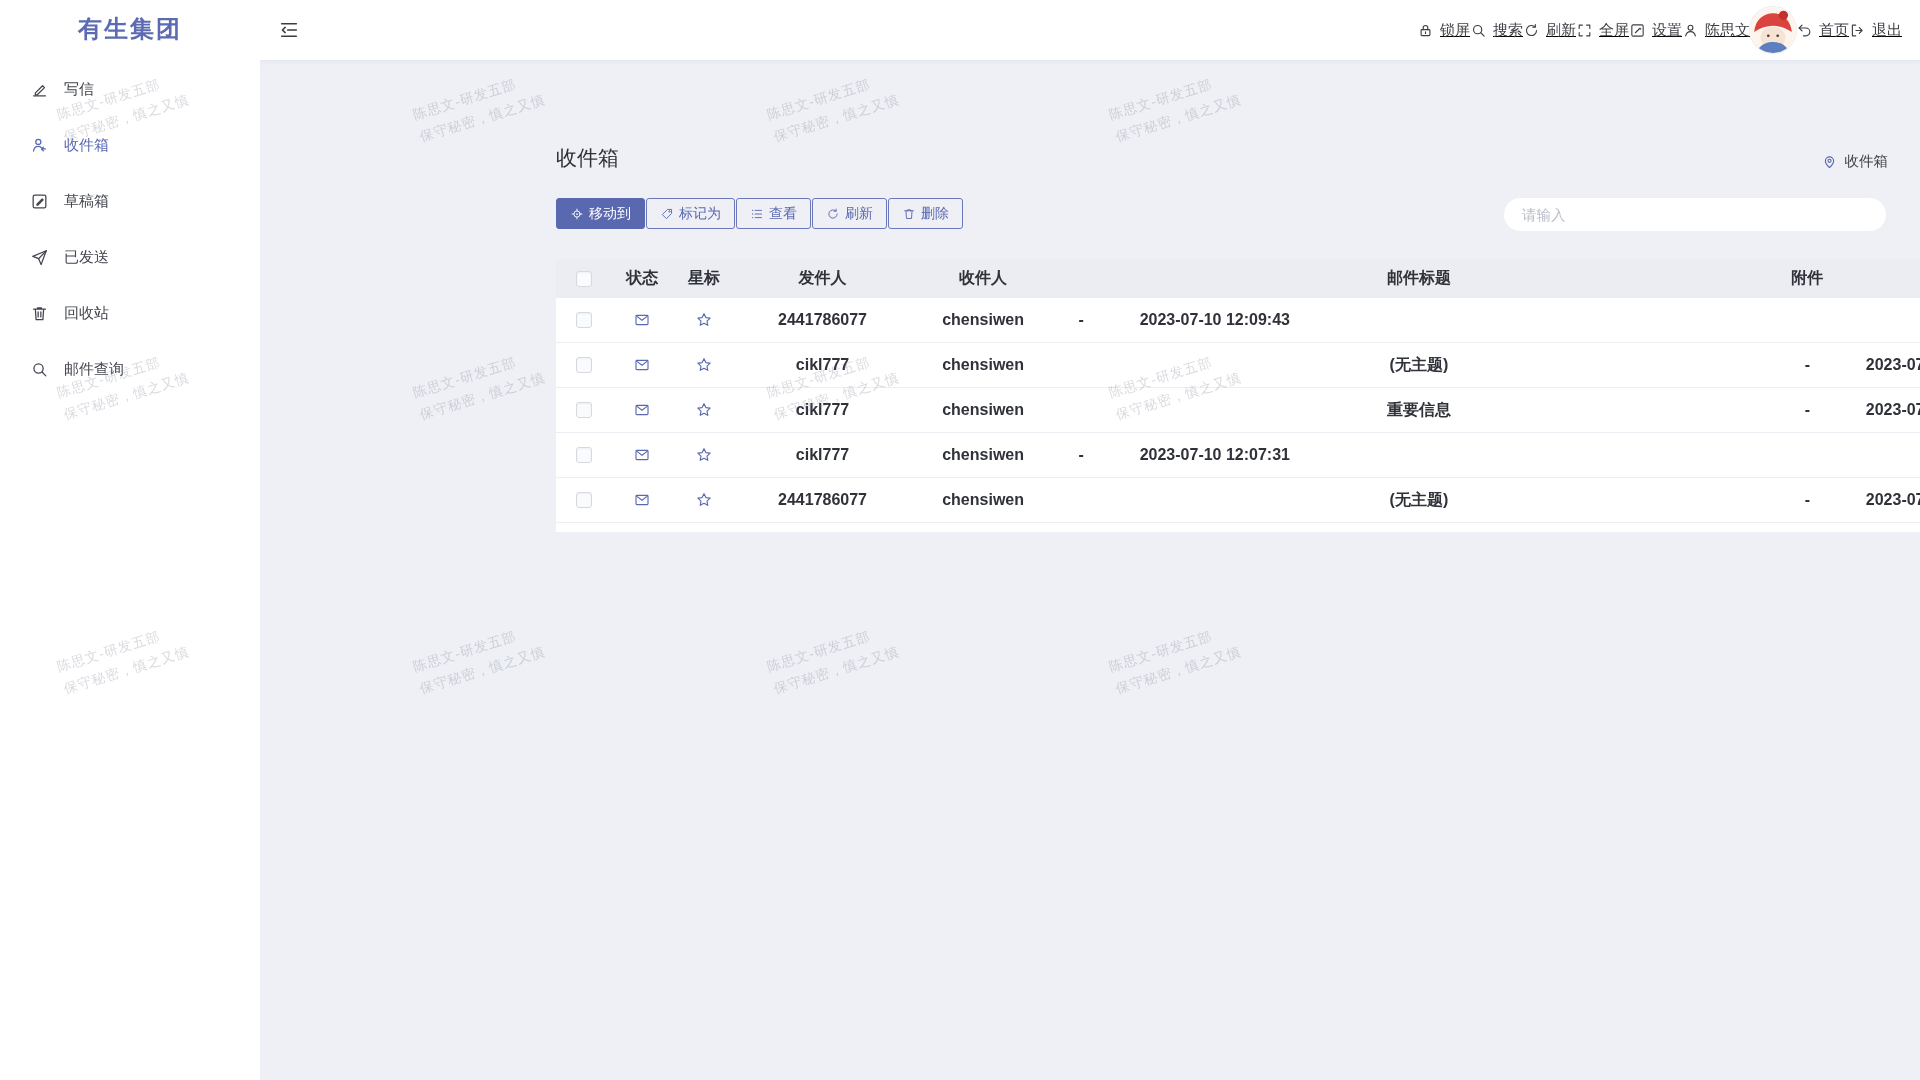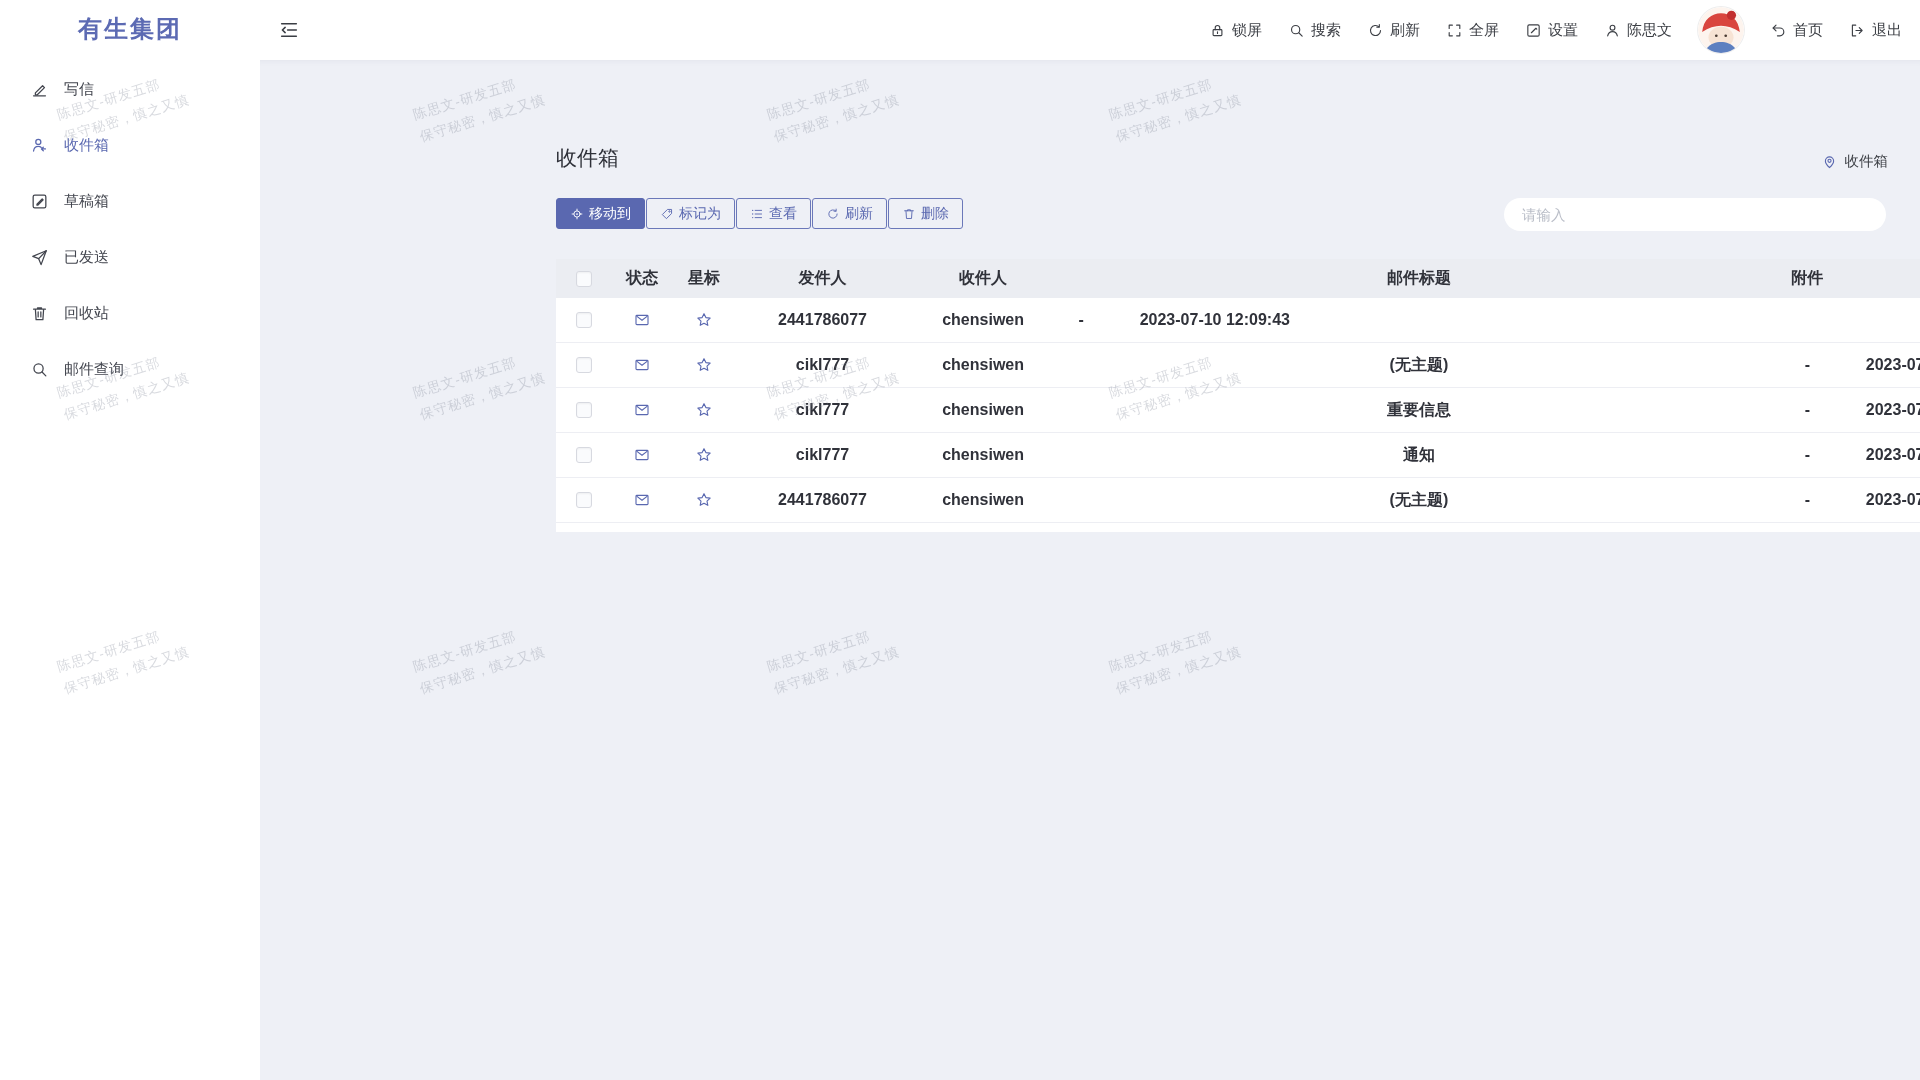--- a/index.html
+++ b/index.html
@@ -11,21 +11,21 @@
   }
   *{margin:0;padding:0;box-sizing:border-box;font-family:"Liberation Sans","DejaVu Sans",sans-serif;}
   html,body{width:1920px;height:1080px;overflow:hidden;background:#fff;}
   .stage{position:relative;width:1920px;height:1080px;background:#fff;}
 
   
   .topbar{position:absolute;left:0;top:0;width:100%;height:60px;background:#fff;z-index:5;}
   .logo{position:absolute;left:0;top:0;width:260px;height:60px;line-height:58px;text-align:center;
         font-size:24px;font-weight:bold;color:#5c6ab3;letter-spacing:2px;}
   .collapse-btn{position:absolute;left:278px;top:19px;width:22px;height:22px;color:#3a3d44;cursor:pointer;}
-  .top-actions{position:absolute;right:18px;top:0;height:60px;display:flex;align-items:center;gap:26px;}
+  .top-actions{position:absolute;right:18px;top:0;height:60px;display:flex;align-items:center;text-decoration:underline;}
   .top-action{display:flex;align-items:center;gap:6px;font-size:15px;color:#3c3f45;cursor:pointer;white-space:nowrap;}
   .top-action svg{width:17px;height:17px;}
   .avatar{width:46px;height:46px;border-radius:50%;overflow:hidden;flex:0 0 auto;cursor:pointer;box-shadow:0 0 0 1px #eee;}
 
   
   .sidebar{position:absolute;left:0;top:60px;width:260px;height:1020px;background:#fff;z-index:4;}
   .side-menu{position:absolute;top:6px;left:0;width:260px;}
   .side-item{height:46px;margin-bottom:10px;display:flex;align-items:center;padding-left:30px;
              font-size:15px;color:#42454e;cursor:pointer;}
   .side-item svg{width:19px;height:19px;margin-right:15px;flex:0 0 auto;}
@@ -356,21 +356,20 @@
           </div>
           <div class="cell c-star">
               <span class="star-btn">
             <svg viewBox="0 0 24 24" fill="none" stroke="currentColor" stroke-width="1.5" stroke-linejoin="round">
               <path d="M12 3.6l2.5 5.2 5.7.7-4.2 4 1.1 5.6-5.1-2.8-5.1 2.8 1.1-5.6-4.2-4 5.7-.7z"></path>
                 </svg>
               </span>
           </div>
           <div class="cell c-sender">cikl777</div>
           <div class="cell c-recipient">chensiwen</div>
-          <div class="cell c-subject">通知</div>
           <div class="cell c-attach">-</div>
           <div class="cell c-time">2023-07-10 12:07:31</div>
 
         </div>
           <div class="trow">
           <div class="cell c-check">
               <span class="checkbox"></span>
             </div>
           <div class="cell c-status">
             <svg viewBox="0 0 24 24" fill="none" stroke="currentColor" stroke-width="1.5" stroke-linejoin="round">

